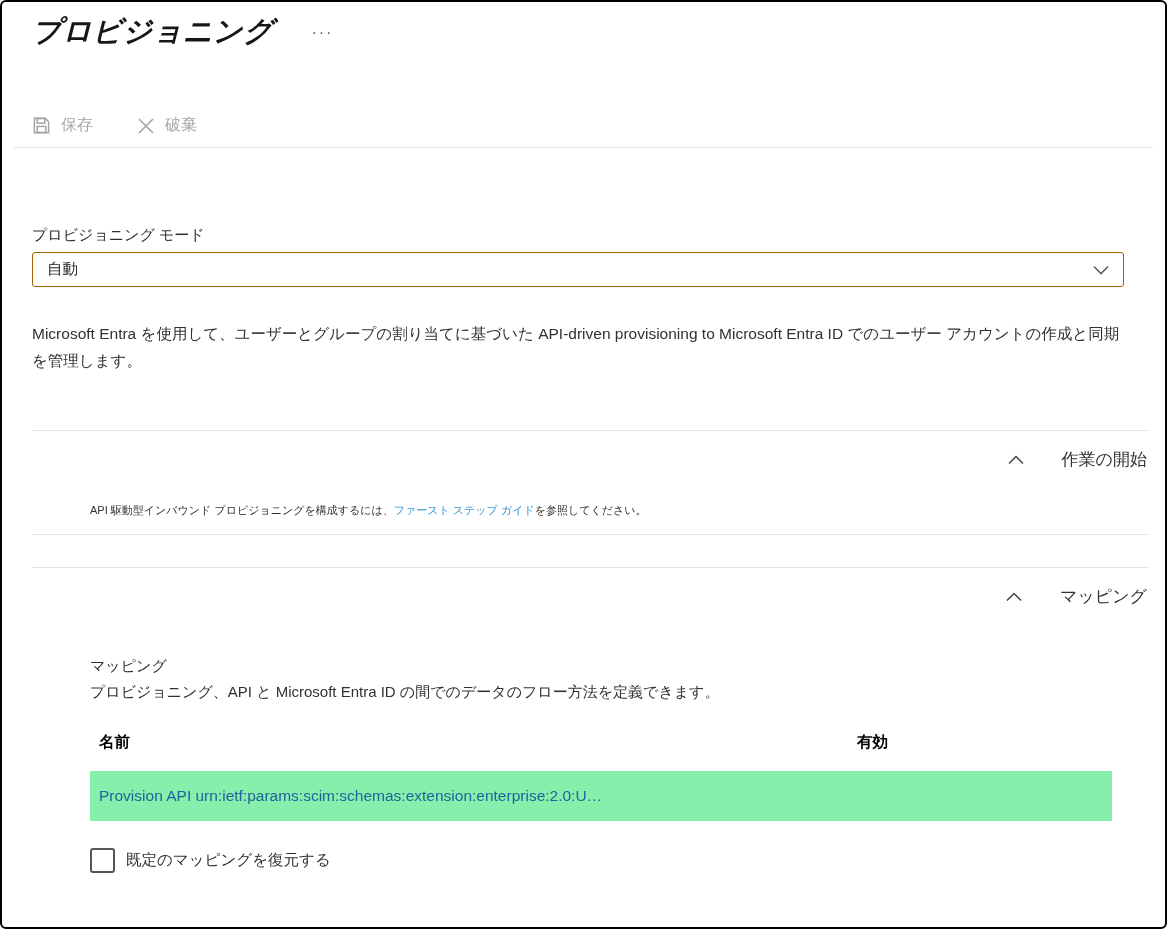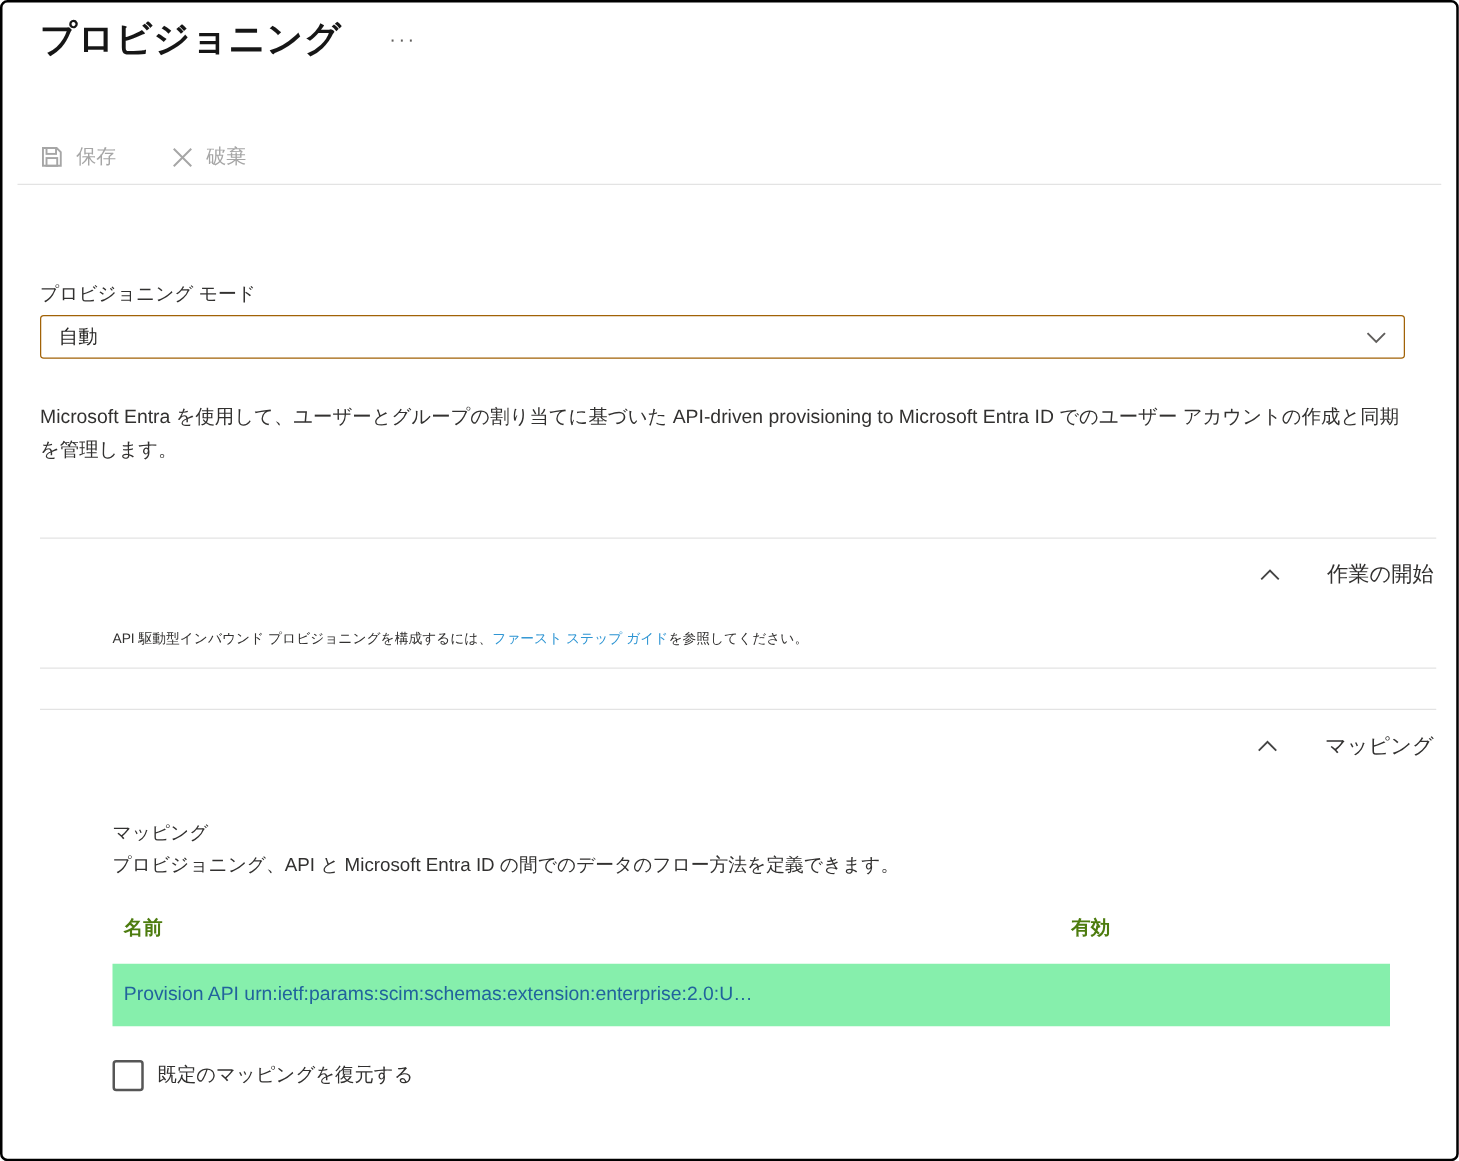--- a/index.html
+++ b/index.html
@@ -10,21 +10,21 @@
     border: 2px solid #000;
     border-radius: 6px;
     font-family: "Liberation Sans", sans-serif;
     color: #323130;
     overflow: hidden;
     position: relative;
   }
   .page-pad { padding-left: 30px; padding-right: 18px; }
 
   
-  .header { display: flex; align-items: flex-start; padding-top: 10px; }
+  .header { display: flex; align-items: flex-start; padding-top: 10px; font-style: italic; }
   .page-title {
     font-size: 29px;
     font-weight: bold;
     color: #161616;
     letter-spacing: 0.5px;
   }
   .title-more {
     color: #605e5c;
     font-size: 16px;
     margin-left: 38px;
@@ -123,21 +123,21 @@
 
   .sub-label { font-size: 15px; color: #323130; margin-top: 49px; }
   .sub-desc { font-size: 15px; color: #323130; margin-top: 7px; }
 
   
   .mapping-table { margin-top: 30px; width: 1022px; }
   .table-header-row {
     display: flex;
     font-size: 15.5px;
     font-weight: bold;
-    color: #4d7c0f;
+    color: #000000;
     padding-left: 9px;
   }
   .col-name { width: 758px; }
   .col-enabled { flex: 1; }
   .table-row {
     margin-top: 18px;
     height: 50px;
     background: #86efac;
     display: flex;
     align-items: center;

